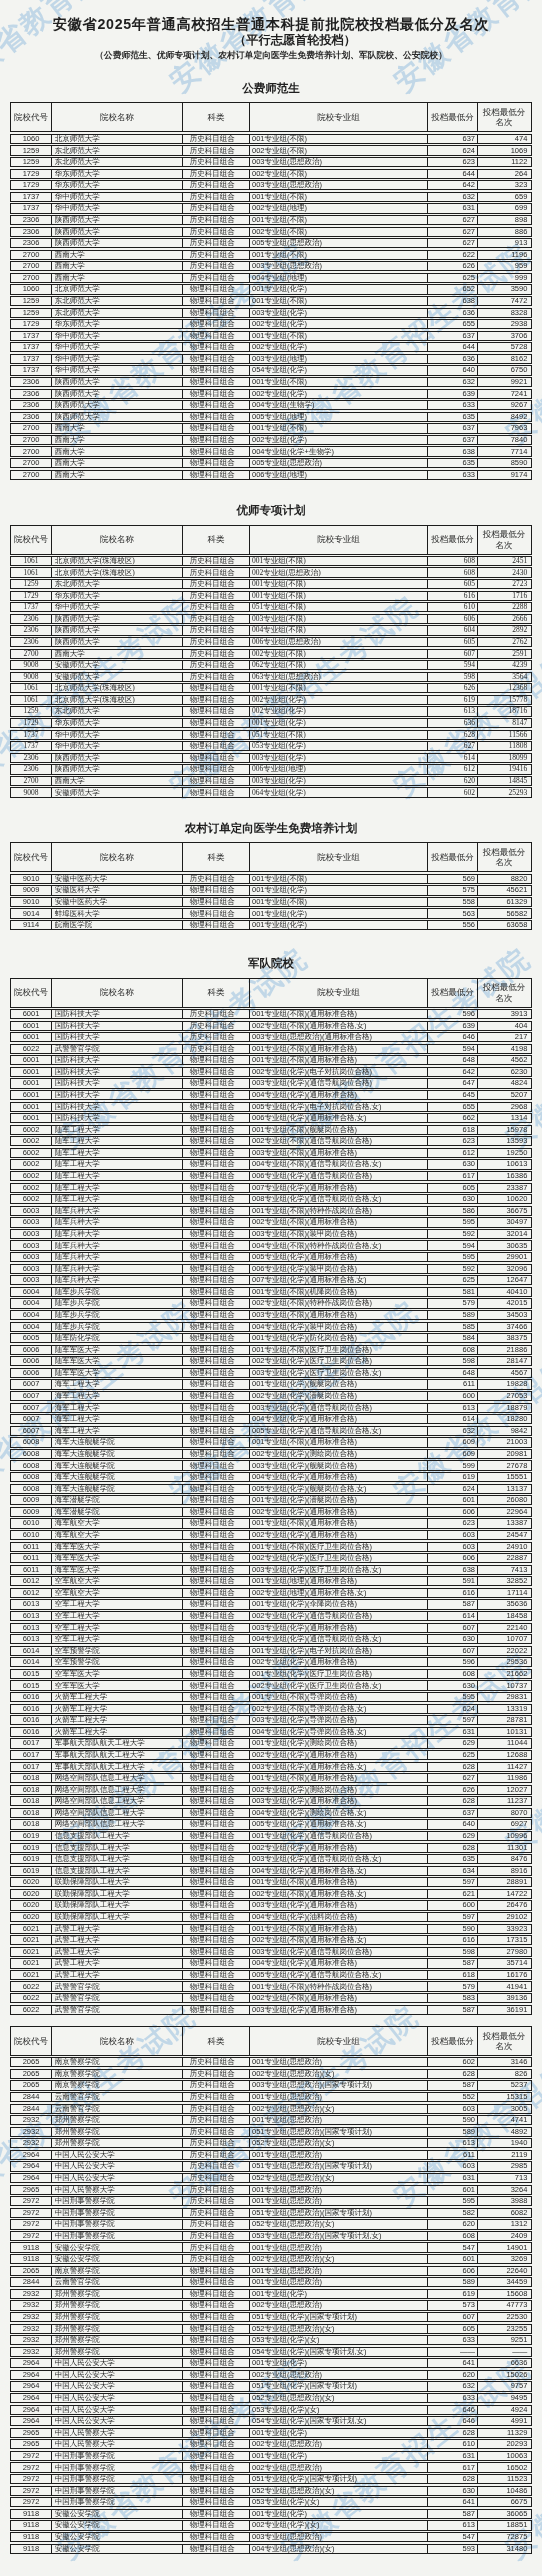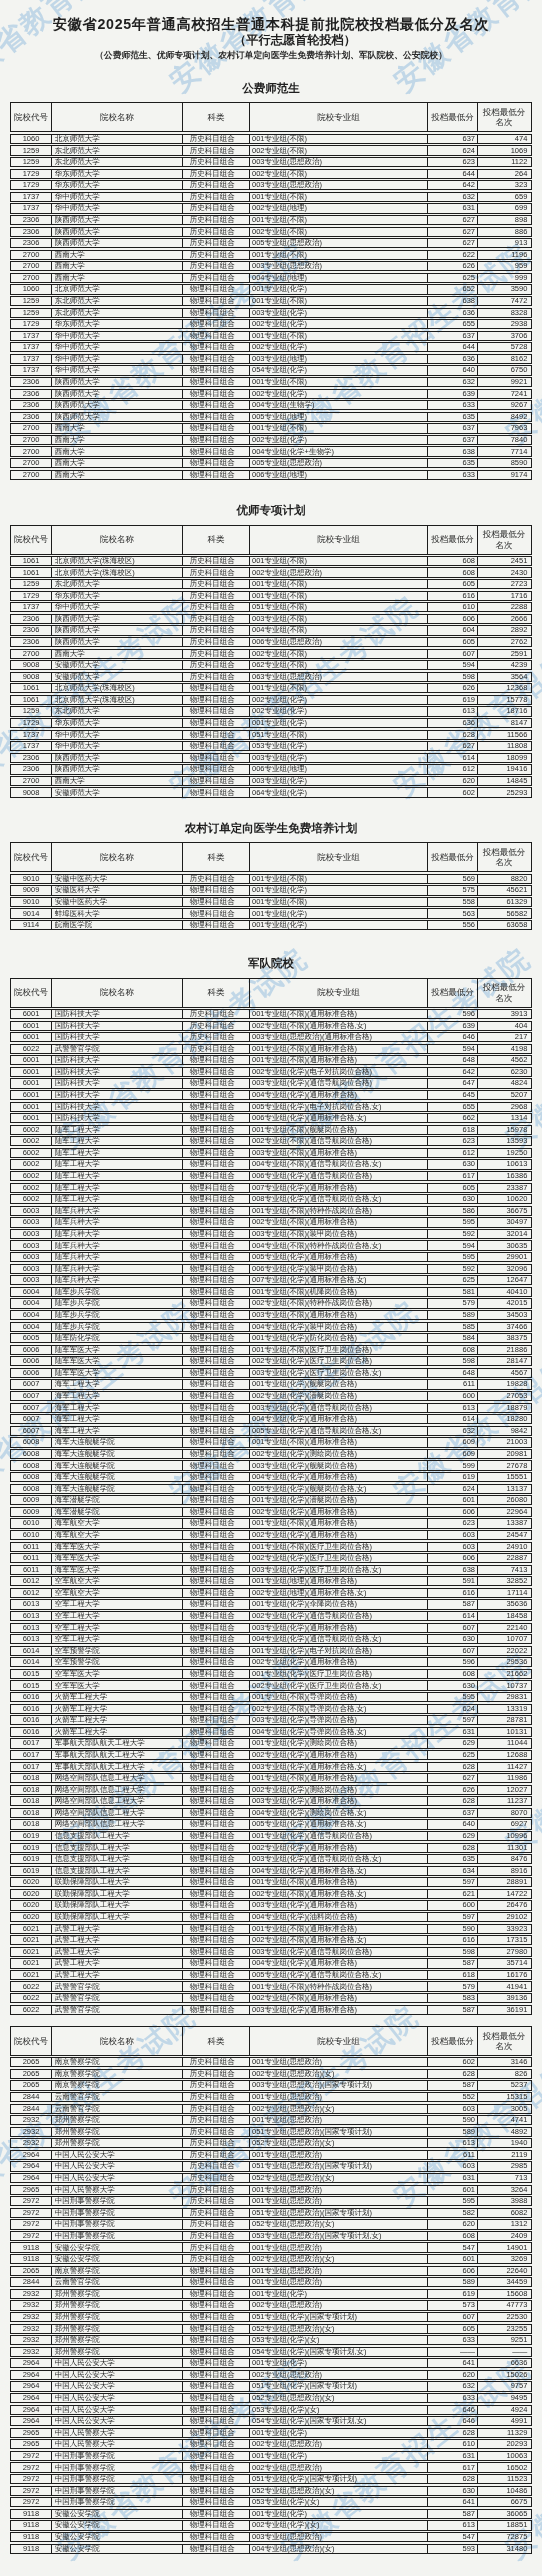--- a/index.html
+++ b/index.html
@@ -15,21 +15,21 @@
     font-size:28.5px;letter-spacing:2px;
     transform:rotate(-38deg);
     color:rgba(112,168,216,0.38);
   }
   .content{position:relative;z-index:1;padding-top:16.3px;}
   .title1{text-align:center;font-size:14.2px;font-weight:bold;line-height:17px;letter-spacing:0.7px;color:#1f1f1f;}
   .title2{text-align:center;font-size:12.2px;font-weight:bold;line-height:15.6px;color:#1f1f1f;margin-left:48px;}
   .title3{text-align:center;font-size:8.8px;font-weight:bold;line-height:13px;color:#2a2a2a;font-family:Liberation Serif, serif;}
   .section{margin:8px;}
   .sec-m0{margin-top:20.3px;}
-  .sec-m1{margin-top:24.4px;}
+  .sec-m1{margin-top:24.4px;font-family:Liberation Serif, serif;}
   .sec-m2{margin-top:24.4px;}
   .sec-m3{margin-top:27px;}
   .sec-m4{margin-top:11px;}
   .section-title{text-align:center;font-size:11.5px;font-weight:bold;line-height:12.2px;margin-bottom:8.1px;color:#1f1f1f;}
   .tbl{width:522px;margin:0 auto;}
   .tr{
     display:flex;box-sizing:border-box;
     border:0.7px solid #1c1c1c;
     margin-bottom:1.4px;
     height:10.2px;align-items:center;

